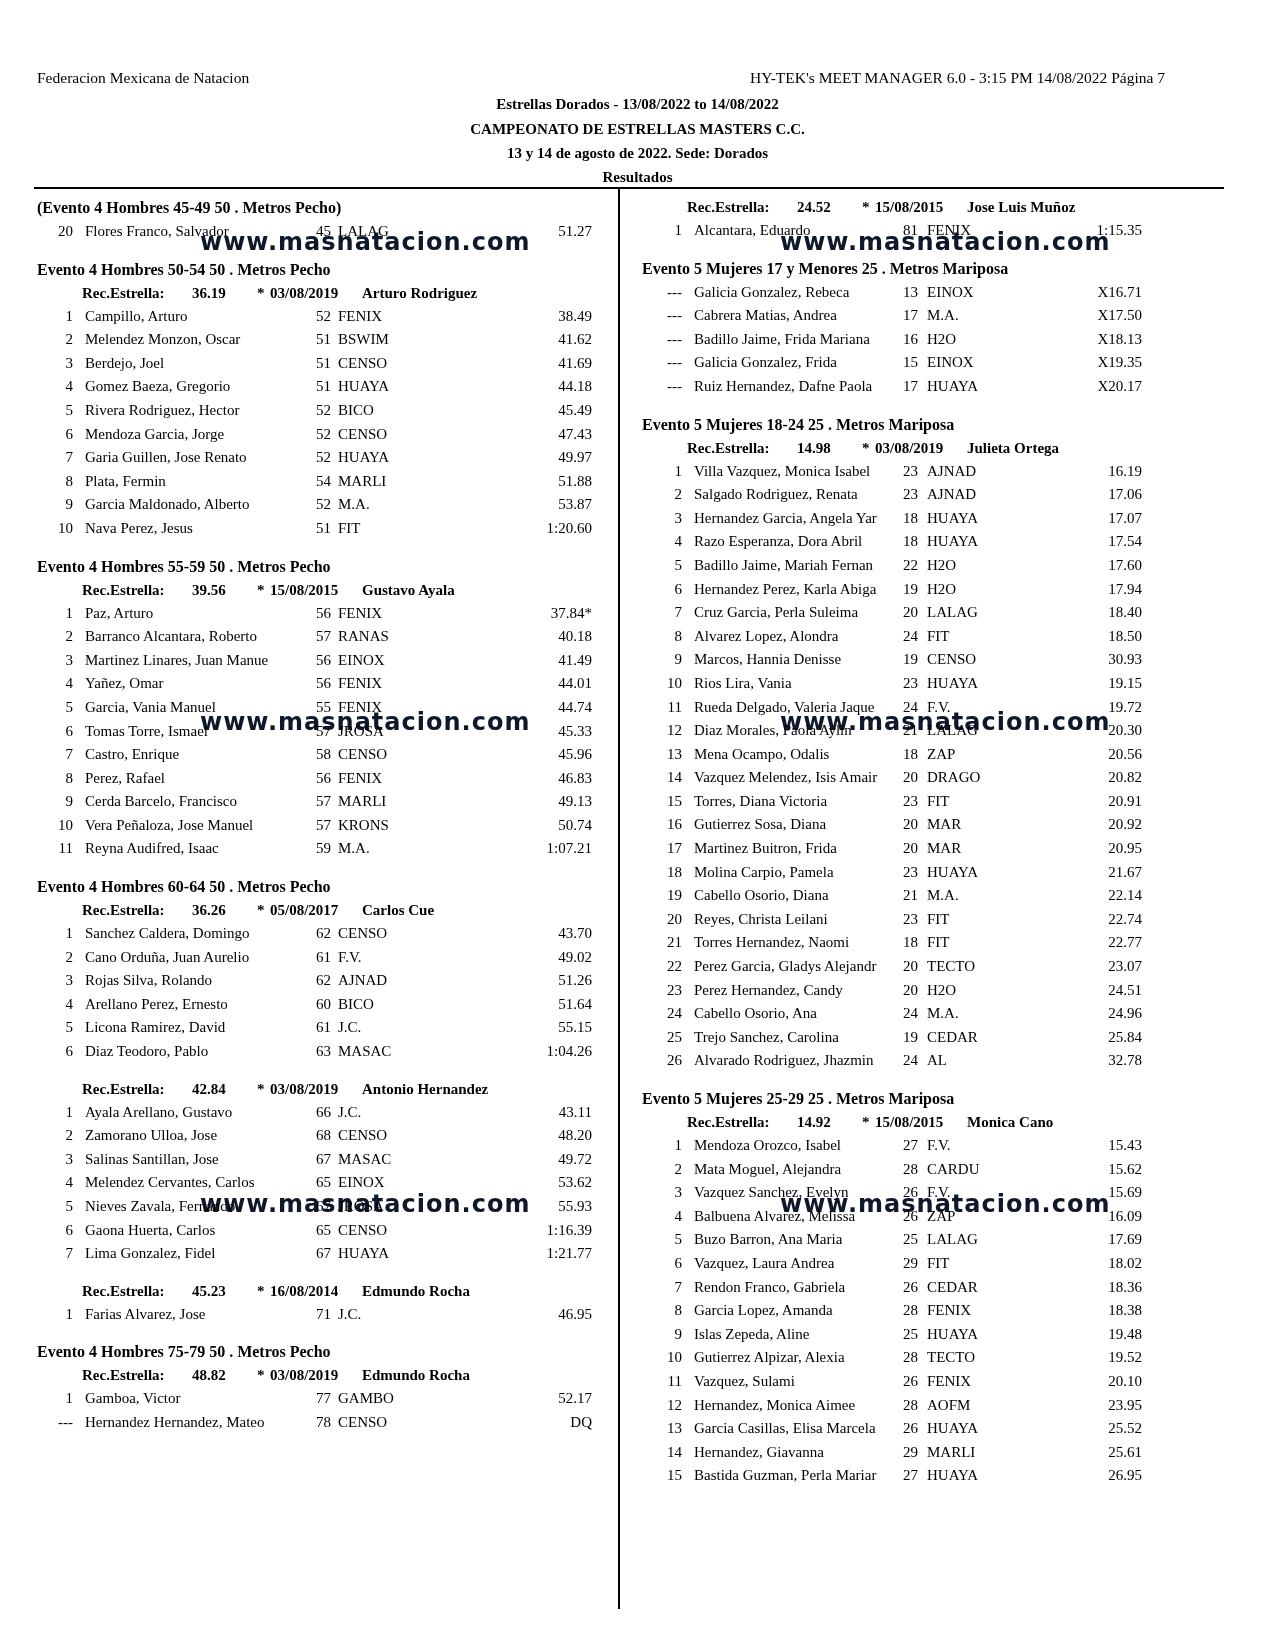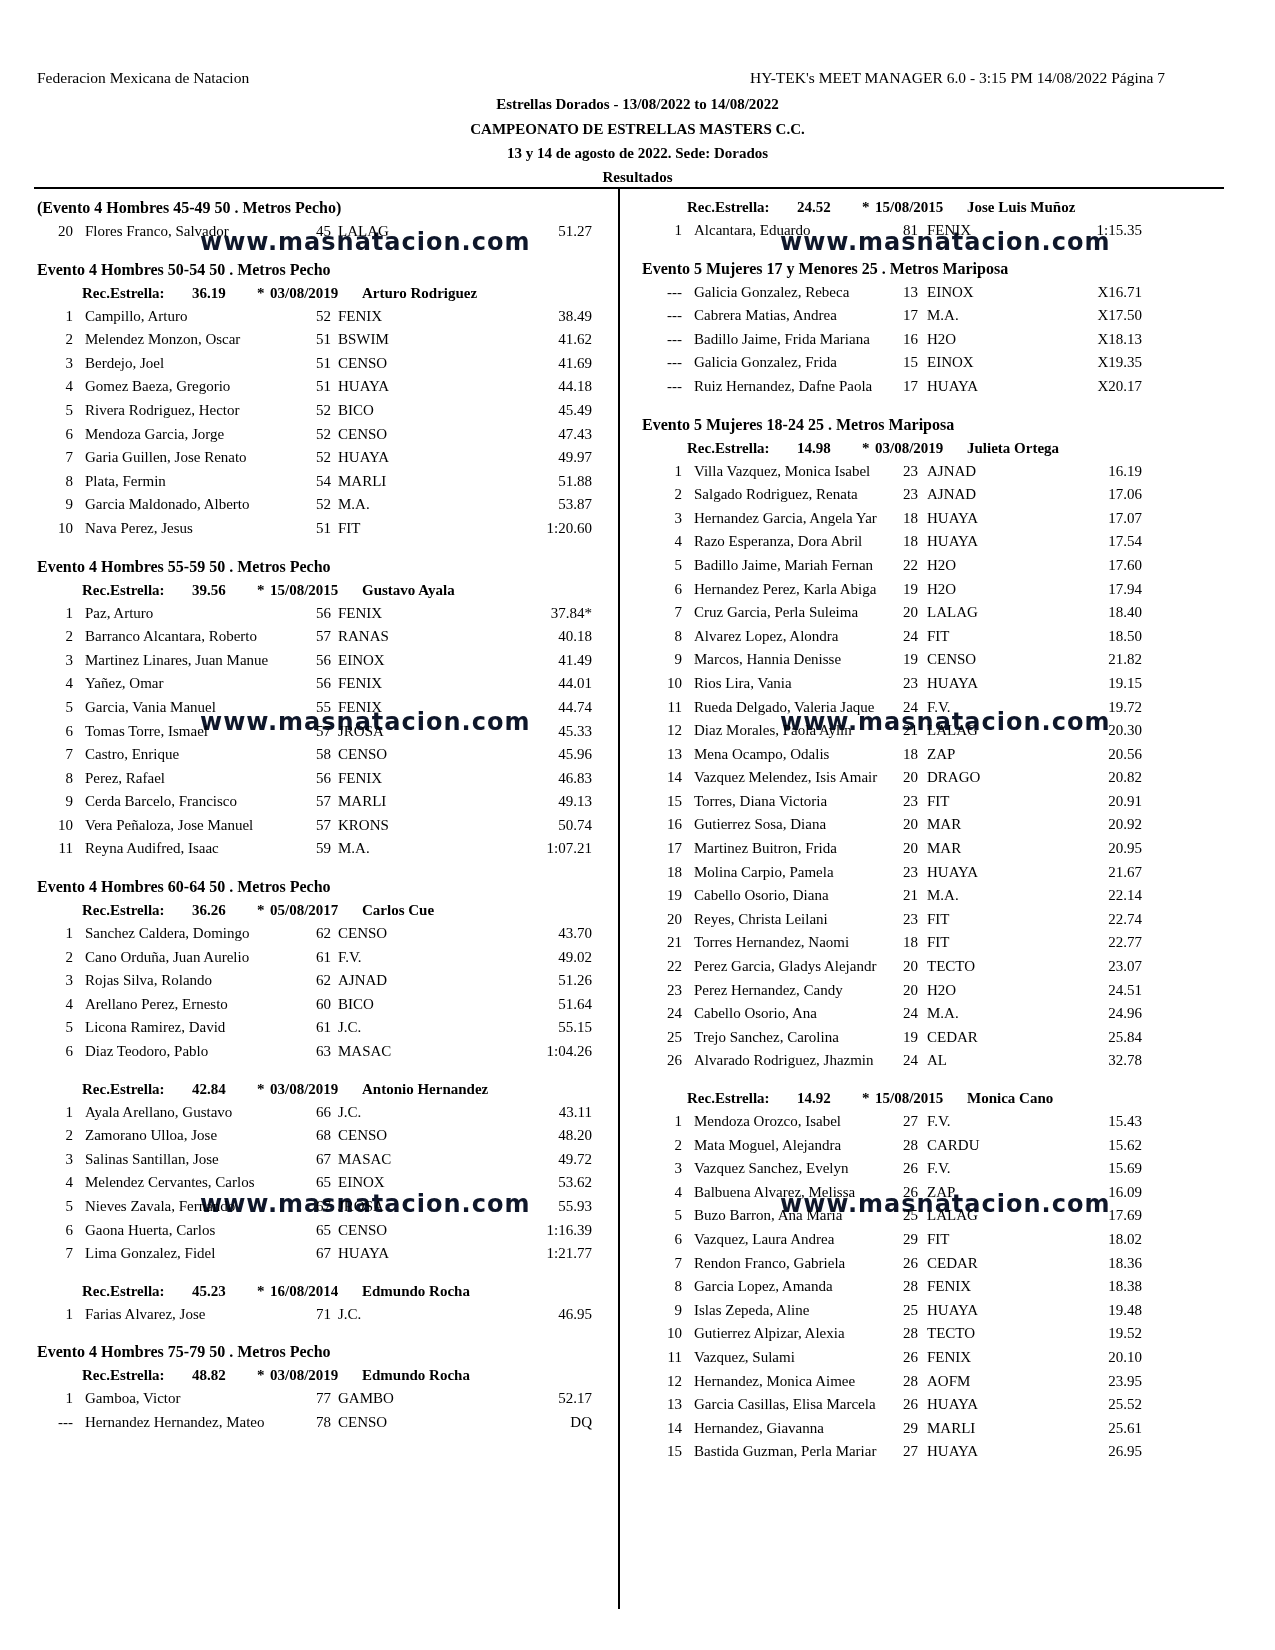--- a/index.html
+++ b/index.html
@@ -508,21 +508,21 @@
         <span class="name">Alvarez Lopez, Alondra</span>
         <span class="age">24</span>
         <span class="team">FIT</span>
         <span class="time">18.50</span>
       </div>
       <div class="row">
         <span class="place">9</span>
         <span class="name">Marcos, Hannia Denisse</span>
         <span class="age">19</span>
         <span class="team">CENSO</span>
-        <span class="time">21.82</span>
+        <span class="time">30.93</span>
       </div>
       <div class="row">
         <span class="place">10</span>
         <span class="name">Rios Lira, Vania</span>
         <span class="age">23</span>
         <span class="team">HUAYA</span>
         <span class="time">19.15</span>
       </div>
       <div class="row">
         <span class="place">11</span>
@@ -631,20 +631,21 @@
       </div>
       <div class="row">
         <span class="place">26</span>
         <span class="name">Alvarado Rodriguez, Jhazmin</span>
         <span class="age">24</span>
         <span class="team">AL</span>
         <span class="time">32.78</span>
       </div>
     </div>
     <div class="event">
+      <div class="event-title">Evento 5  Mujeres 25-29 25 . Metros Mariposa</div>
       <div class="rec">
         <span class="rl">Rec.Estrella:</span>
         <span class="rt">14.92</span>
         <span class="rs">*</span>
         <span class="rd">15/08/2015</span>
         <span class="rn">Monica Cano</span>
       </div>
       <div class="row">
         <span class="place">1</span>
         <span class="name">Mendoza Orozco, Isabel</span>

